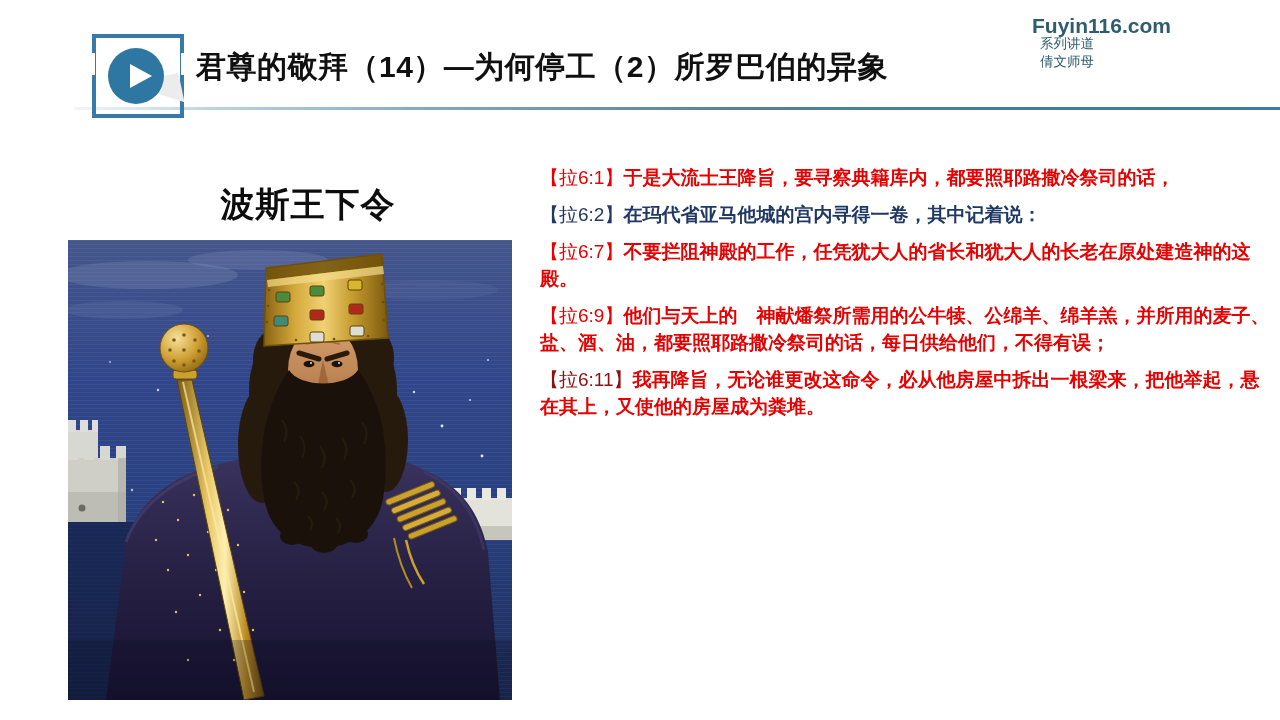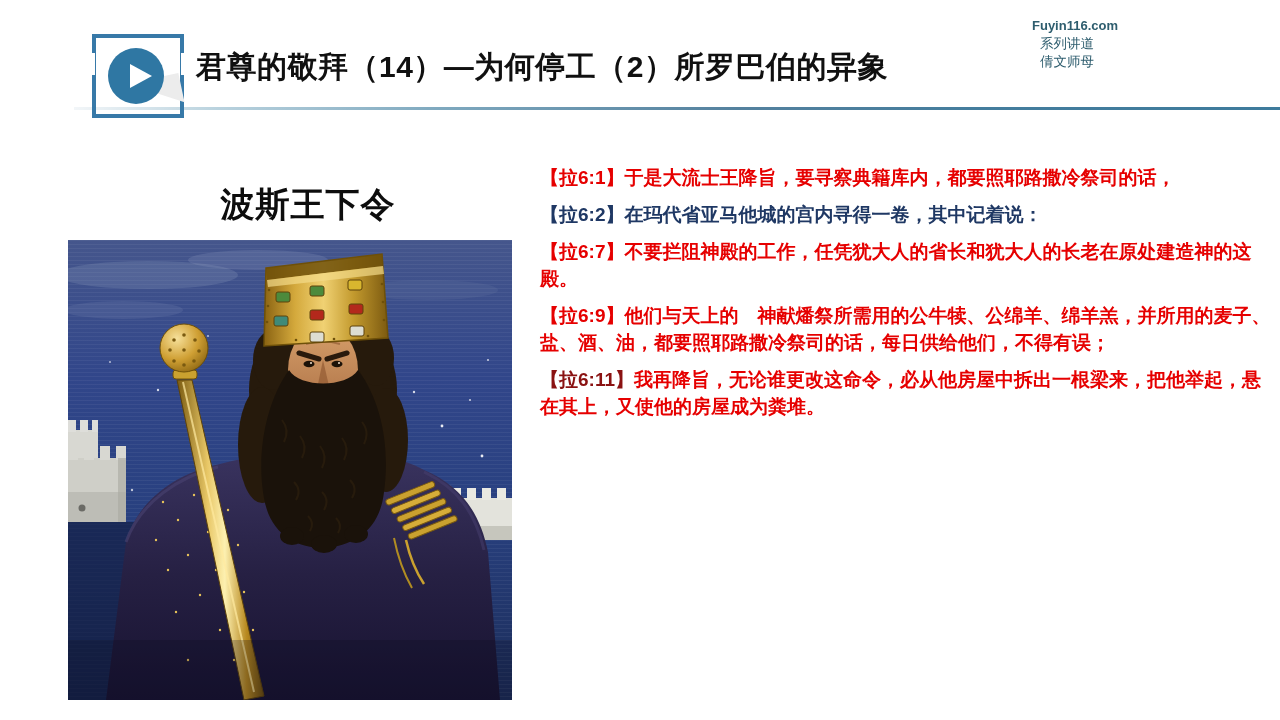--- a/index.html
+++ b/index.html
@@ -41,41 +41,41 @@
   }
   .slide-title{
     position:absolute;left:196px;top:47px;margin:0;
     font-size:30px;font-weight:bold;color:#101010;letter-spacing:0.5px;
     white-space:nowrap;
   }
   .brand{
     position:absolute;left:1032px;top:17px;color:var(--header-text,#2e5d6e);
     line-height:18px;
   }
-  .brand .site{font-size:13px;font-weight:bold;display:block;}
+  .brand .site{font-size:21px;font-weight:bold;display:block;}
   .brand .line{font-size:13.5px;display:block;margin-left:8px;}
   
   .left-heading{
     position:absolute;left:68px;top:164px;width:444px;margin:18px;
     text-align:center;font-size:34px;font-weight:bold;color:#0d0d0d;letter-spacing:1px;
   }
   .painting{
     position:absolute;left:68px;top:240px;width:444px;height:460px;display:block;
   }
   
   .verses{
     position:absolute;left:540px;top:164px;width:734px;
   }
   .verse{
     margin:0 0 10px 0;font-size:19px;font-weight:bold;line-height:27px;
     text-align:left;
   }
   .verse.red{color:var(--verse-red,#e60000);}
   .verse.navy{color:var(--verse-navy,#1f3864);}
-  .verse .verse-label{font-weight:bold;margin-top:8px;}
+  .verse .verse-label{font-weight:normal;margin-top:8px;}
   .verse .verse-label.strong{color:var(--label-dark,#8a1212);}
 </style>
 </head>
 <body style="--accent: #3779a8; --accent-circle: #2f77a3; --header-text: #2e5d6e; --verse-red: #e60000; --verse-navy: #1f3864; --label-dark: #8a1212;">
 
 <div class="divider"></div>
 
 <div class="play-icon">
   <div class="play-square"></div>
   <div class="play-gap left"></div>

